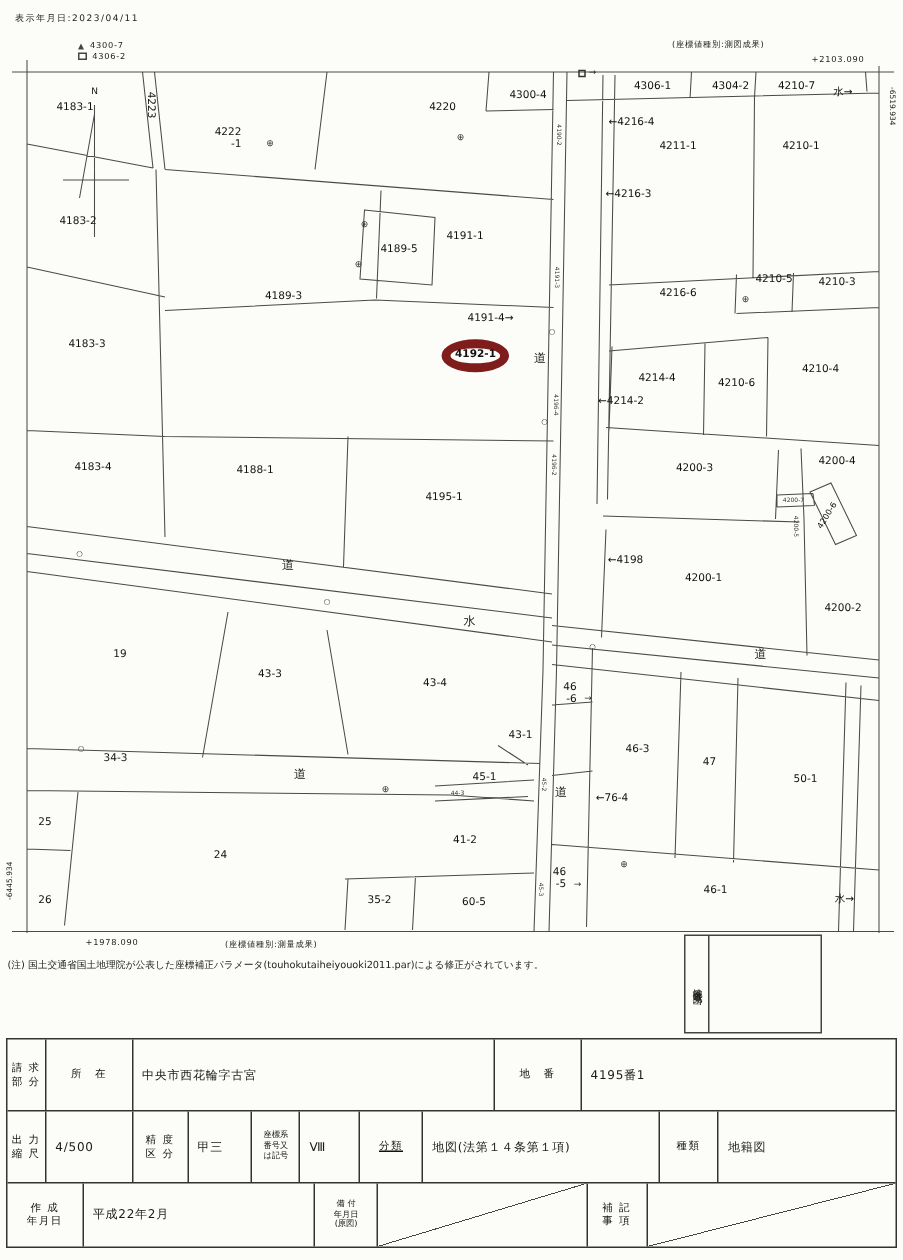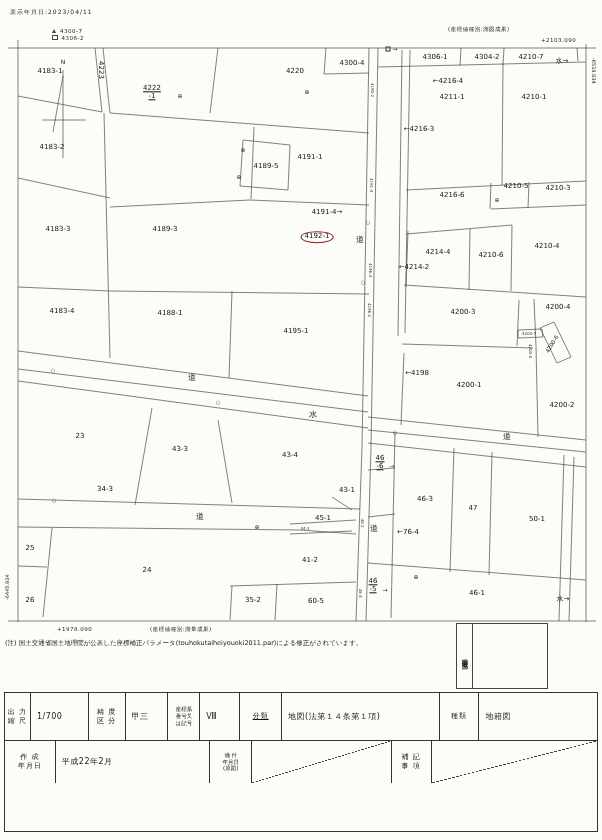--- a/index.html
+++ b/index.html
@@ -12,22 +12,22 @@
   svg.lines{position:absolute;left:0;top:0;}
   
   .maplabel{position:absolute;font-size:7px;line-height:1.1;color:#111;white-space:pre;
             transform:translate(-50%,-50%);text-align:center;}
   .maplabel.road{font-size:8px;}
   .maplabel.small{font-size:6px;}
   .maplabel.v{transform:translate(-50%,-50%) rotate(90deg);}
   .maplabel.vt{font-size:4px;transform:translate(-50%,-50%) rotate(90deg);color:#333;}
   .maplabel.tiny{font-size:4px;color:#333;}
   .maplabel.rot{font-size:5.5px;transform:translate(-50%,-50%) rotate(-58deg);}
-  .maplabel.ellipse{border:1px solid #7f1d1d;border-radius:50%;padding:1px 3px;}
-  .maplabel.two{text-align:center;text-decoration:underline;}
+  .maplabel.ellipse{border:6px solid #7f1d1d;border-radius:50%;padding:1px 3px;font-weight:bold;}
+  .maplabel.two{text-align:right;}
   .marker{position:absolute;transform:translate(-50%,-50%);color:#333;line-height:1;}
   .marker.oplus{font-size:6px;}
   .marker.circ{font-size:5px;}
   .marker.arrow{font-size:6px;}
   .marker.sq{width:3px;height:3px;border:0.8px solid #333;}
   
   .legend-row{display:flex;align-items:center;gap:4px;height:7px;}
   .legend-mark{display:inline-block;}
   .legend-mark.triangle{width:0;height:0;border-left:2.5px solid transparent;border-right:2.5px solid transparent;border-bottom:4px solid #444;}
   .legend-mark.square{width:3.5px;height:3.5px;border:0.8px solid #444;}
@@ -105,28 +105,28 @@
       <div class="maplabel" style="left: 50px; top: 72px;">4183-1</div>
       <div class="maplabel v" style="left: 100px; top: 70px;">4223</div>
       <div class="maplabel two" style="left: 152px; top: 93px;">4222
 -1</div>
       <div class="maplabel" style="left: 295px; top: 72px;">4220</div>
       <div class="maplabel" style="left: 352px; top: 64px;">4300-4</div>
       <div class="maplabel" style="left: 435px; top: 58px;">4306-1</div>
       <div class="maplabel" style="left: 487px; top: 58px;">4304-2</div>
       <div class="maplabel" style="left: 531px; top: 58px;">4210-7</div>
       <div class="maplabel" style="left: 562px; top: 62px;">水→</div>
-      <div class="maplabel" style="left: 421px; top: 82px; margin-left: 27px;">←4216-4</div>
+      <div class="maplabel" style="left: 421px; top: 82px;">←4216-4</div>
       <div class="maplabel" style="left: 452px; top: 98px;">4211-1</div>
       <div class="maplabel" style="left: 534px; top: 98px;">4210-1</div>
       <div class="maplabel" style="left: 419px; top: 130px;">←4216-3</div>
       <div class="maplabel" style="left: 52px; top: 148px;">4183-2</div>
       <div class="maplabel" style="left: 310px; top: 158px;">4191-1</div>
       <div class="maplabel" style="left: 266px; top: 167px;">4189-5</div>
-      <div class="maplabel" style="left: 165px; top: 198px; margin-top: 32px;">4189-3</div>
+      <div class="maplabel" style="left: 189px; top: 198px;">4189-3</div>
       <div class="maplabel" style="left: 452px; top: 196px;">4216-6</div>
       <div class="maplabel" style="left: 516px; top: 187px;">4210-5</div>
       <div class="maplabel" style="left: 558px; top: 189px;">4210-3</div>
       <div class="maplabel" style="left: 327px; top: 213px;">4191-4→</div>
       <div class="maplabel ellipse" style="left: 317px; top: 237px;">4192-1</div>
       <div class="maplabel road" style="left: 360px; top: 240px;">道</div>
       <div class="maplabel" style="left: 58px; top: 230px;">4183-3</div>
       <div class="maplabel" style="left: 438px; top: 253px;">4214-4</div>
       <div class="maplabel" style="left: 414px; top: 268px;">←4214-2</div>
       <div class="maplabel" style="left: 491px; top: 256px;">4210-6</div>
@@ -138,26 +138,26 @@
       <div class="maplabel" style="left: 558px; top: 308px;">4200-4</div>
       <div class="maplabel rot" style="left: 552px; top: 344px;">4200-6</div>
       <div class="maplabel vt" style="left: 530px; top: 351px;">4200-5</div>
       <div class="maplabel tiny" style="left: 529px; top: 334px;">4200-7</div>
       <div class="maplabel" style="left: 417px; top: 374px;">←4198</div>
       <div class="maplabel" style="left: 469px; top: 386px;">4200-1</div>
       <div class="maplabel" style="left: 562px; top: 406px;">4200-2</div>
       <div class="maplabel road" style="left: 192px; top: 378px;">道</div>
       <div class="maplabel road" style="left: 313px; top: 415px;">水</div>
       <div class="maplabel road" style="left: 507px; top: 437px;">道</div>
-      <div class="maplabel" style="left: 80px; top: 437px;">23</div>
+      <div class="maplabel" style="left: 80px; top: 437px;">19</div>
       <div class="maplabel" style="left: 180px; top: 450px;">43-3</div>
       <div class="maplabel" style="left: 290px; top: 456px;">43-4</div>
       <div class="maplabel two" style="left: 380px; top: 463px;">46
 -6</div>
-      <div class="maplabel" style="left: 77px; top: 490px; margin-left: 28px;">34-3</div>
+      <div class="maplabel" style="left: 77px; top: 506px;">34-3</div>
       <div class="maplabel road" style="left: 200px; top: 517px;">道</div>
       <div class="maplabel" style="left: 323px; top: 519px;">45-1</div>
       <div class="maplabel" style="left: 347px; top: 491px;">43-1</div>
       <div class="maplabel road" style="left: 374px; top: 529px;">道</div>
       <div class="maplabel" style="left: 425px; top: 500px;">46-3</div>
       <div class="maplabel" style="left: 473px; top: 509px;">47</div>
       <div class="maplabel" style="left: 537px; top: 520px;">50-1</div>
       <div class="maplabel" style="left: 408px; top: 533px;">←76-4</div>
       <div class="maplabel" style="left: 30px; top: 549px;">25</div>
       <div class="maplabel" style="left: 147px; top: 571px;">24</div>
@@ -205,23 +205,31 @@
   <div class="abs note" style="left:5px;top:639px;width:440px;">(注) 国土交通省国土地理院が公表した座標補正パラメータ(touhokutaiheiyouoki2011.par)による修正がされています。</div>
 
   <div class="abs idxbox" style="left:456px;top:623px;width:90px;height:64px;">
     <div class="strip">
         <span>地番区域見出</span>
       </div>
   </div>
 
   <div class="form">
     <div class="frow" style="height:48px;">
+      <div class="fcell lab" style="width:26px;">請 求
+部 分</div>
+      <div class="fcell lab" style="width:58px;">所　在</div>
+      <div class="fcell val" style="width:242px;">中央市西花輪字古宮</div>
+      <div class="fcell lab" style="width:58px;">地　番</div>
+      <div class="fcell val" style="width:210px;">4195番1</div>
+    </div>
+    <div class="frow" style="height:48px;">
       <div class="fcell lab" style="width:26px;">出 力
 縮 尺</div>
-      <div class="fcell val" style="width:58px;">1/700</div>
+      <div class="fcell val" style="width:58px;">4/500</div>
       <div class="fcell lab" style="width:37px;">精 度
 区 分</div>
       <div class="fcell val" style="width:43px;">甲三</div>
       <div class="fcell lab smalllab" style="width:32px;">座標系
 番号又
 は記号</div>
       <div class="fcell val" style="width:40px;">Ⅷ</div>
       <div class="fcell lab" style="width:42px;text-decoration:underline;">分類</div>
       <div class="fcell val" style="width:158px;">地図(法第１４条第１項)</div>
       <div class="fcell lab" style="width:40px;">種類</div>

